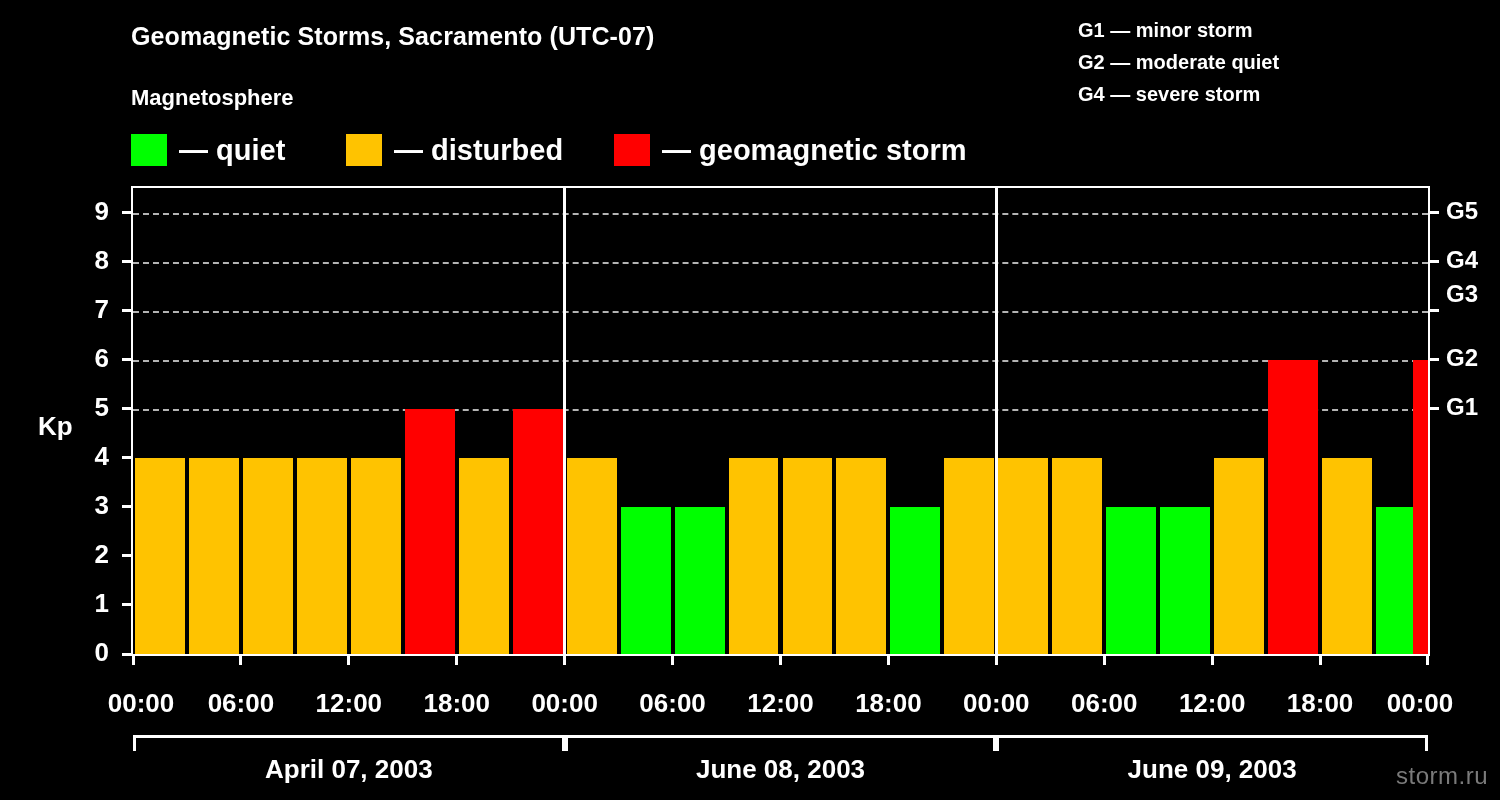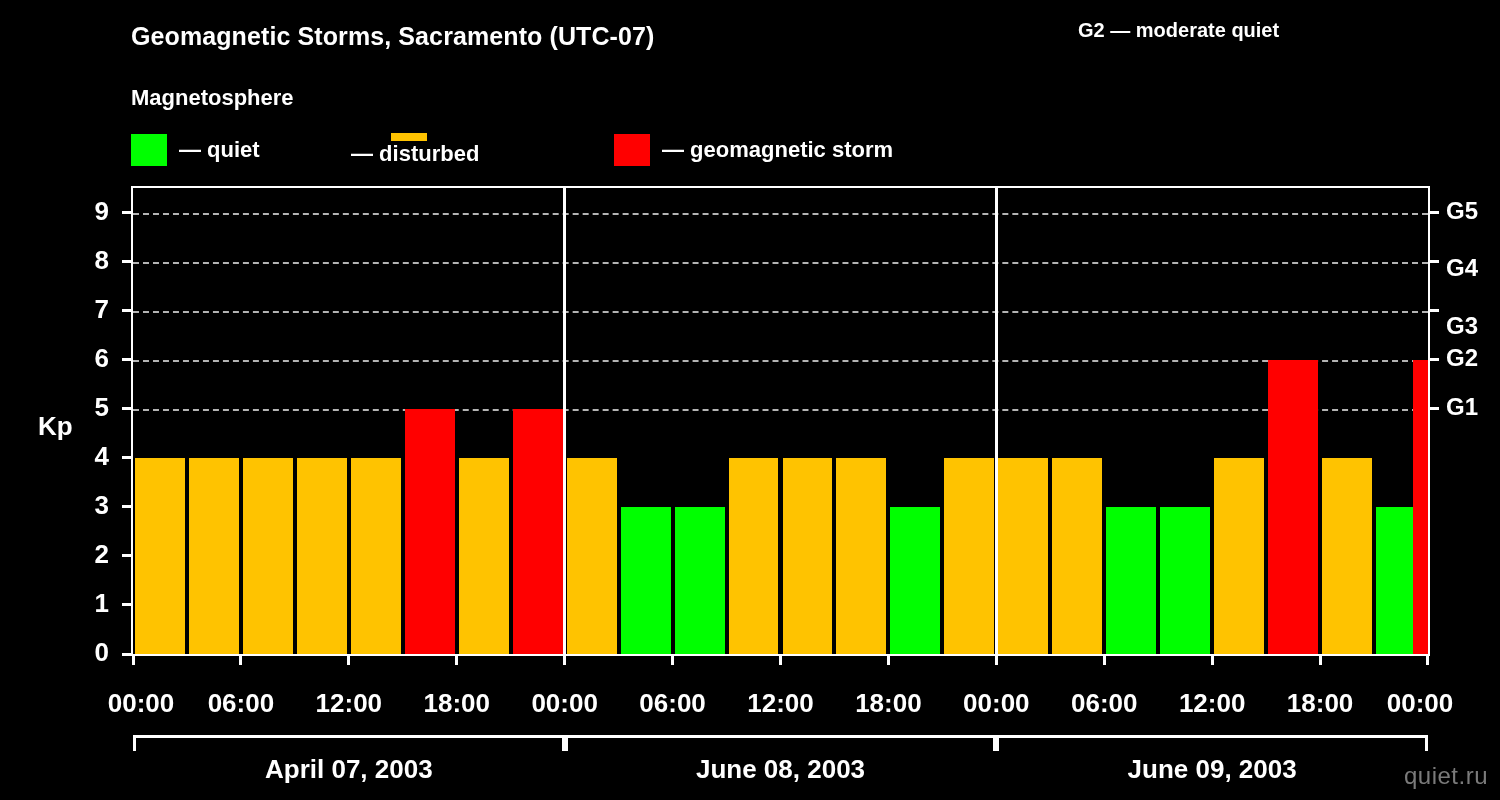--- a/index.html
+++ b/index.html
@@ -48,21 +48,21 @@
     display: flex;
     align-items: center;
     height: 34px;
   }
   .legend-swatch {
     width: 36px;
     height: 32px;
     display: block;
   }
   .legend-text {
-    font-size: 22px;
+    font-size: 29px;
     font-weight: bold;
     white-space: nowrap;
     margin-left: 12px;
   }
 
   
   #g-legend {
     position: absolute;
     left: 1078px;
     top: 14px;
@@ -197,32 +197,34 @@
 <body>
 
 <div id="chart-title">Geomagnetic Storms, Sacramento (UTC-07)</div>
 <div id="magnetosphere-label">Magnetosphere</div>
 
 <div id="color-legend">
     <div class="legend-entry" style="position: absolute; left: 0px;">
       <span class="legend-swatch" style="background: rgb(0, 255, 0);"></span>
       <span class="legend-text">— quiet</span>
     </div>
-    <div class="legend-entry" style="position: absolute; left: 208px; flex-direction: column;">
+    <div class="legend-entry" style="position: absolute; left: 215px;">
       <span class="legend-swatch" style="background: rgb(255, 195, 0);"></span>
       <span class="legend-text">— disturbed</span>
     </div>
     <div class="legend-entry" style="position: absolute; left: 483px; text-align: center;">
       <span class="legend-swatch" style="background: rgb(255, 0, 0);"></span>
       <span class="legend-text">— geomagnetic storm</span>
     </div>
   </div>
 
 <div id="g-legend">
+    <div class="g-legend-row">G1 — minor storm</div>
     <div class="g-legend-row">G2 — moderate quiet</div>
+    <div class="g-legend-row">G4 — severe storm</div>
   </div>
 
 <div id="plot-frame">
   <div id="plot-inner">
       <div class="gridline" style="top: 220.737px;"></div>
       <div class="gridline" style="top: 171.684px;"></div>
       <div class="gridline" style="top: 122.632px;"></div>
       <div class="gridline" style="top: 73.5789px;"></div>
       <div class="gridline" style="top: 24.5263px;"></div>
       <div class="bar" title="Jun07 00:00 Kp=4" style="left: 2px; width: 49.9583px; height: 196.211px; background: rgb(255, 195, 0);"></div>
@@ -276,23 +278,23 @@
     <div class="ylabel-left" style="left: 79px; top: 293.632px;">7</div>
     <div class="ytick-left" style="left: 122px; top: 260.079px;"></div>
     <div class="ylabel-left" style="left: 79px; top: 244.579px;">8</div>
     <div class="ytick-left" style="left: 122px; top: 211.026px;"></div>
     <div class="ylabel-left" style="left: 79px; top: 195.526px;">9</div>
     <div class="ytick-right" style="left: 1428px; top: 407.237px;"></div>
     <div class="ylabel-right" style="left: 1446px; top: 392.737px;">G1</div>
     <div class="ytick-right" style="left: 1428px; top: 358.184px;"></div>
     <div class="ylabel-right" style="left: 1446px; top: 343.684px;">G2</div>
     <div class="ytick-right" style="left: 1428px; top: 309.132px;"></div>
-    <div class="ylabel-right" style="left: 1446px; top: 312px;">G3</div>
+    <div class="ylabel-right" style="left: 1446px; top: 280px;">G3</div>
     <div class="ytick-right" style="left: 1428px; top: 260.079px;"></div>
-    <div class="ylabel-right" style="left: 1446px; top: 245.579px; margin-top: 8px;">G4</div>
+    <div class="ylabel-right" style="left: 1446px; top: 245.579px;">G4</div>
     <div class="ytick-right" style="left: 1428px; top: 211.026px;"></div>
     <div class="ylabel-right" style="left: 1446px; top: 196.526px;">G5</div>
     <div class="xtick" style="left: 131.5px; top: 654px;"></div>
     <div class="xlabel" style="left: 141px;">00:00</div>
     <div class="xtick" style="left: 239.417px; top: 654px;"></div>
     <div class="xlabel" style="left: 240.917px;">06:00</div>
     <div class="xtick" style="left: 347.333px; top: 654px;"></div>
     <div class="xlabel" style="left: 348.833px;">12:00</div>
     <div class="xtick" style="left: 455.25px; top: 654px;"></div>
     <div class="xlabel" style="left: 456.75px;">18:00</div>
@@ -315,13 +317,13 @@
     <div class="xtick" style="left: 1425.5px; top: 654px;"></div>
     <div class="xlabel" style="left: 1420px;">00:00</div>
     <div class="day-bracket" style="left: 133px; width: 431.667px;"></div>
     <div class="day-name" style="left: 348.833px;">April 07, 2003</div>
     <div class="day-bracket" style="left: 564.667px; width: 431.667px;"></div>
     <div class="day-name" style="left: 780.5px;">June 08, 2003</div>
     <div class="day-bracket" style="left: 996.333px; width: 431.667px;"></div>
     <div class="day-name" style="left: 1212.17px;">June 09, 2003</div>
   </div>
 
-<div id="watermark">quiet.ru</div>
+<div id="watermark">storm.ru</div>
 
 </body></html>

